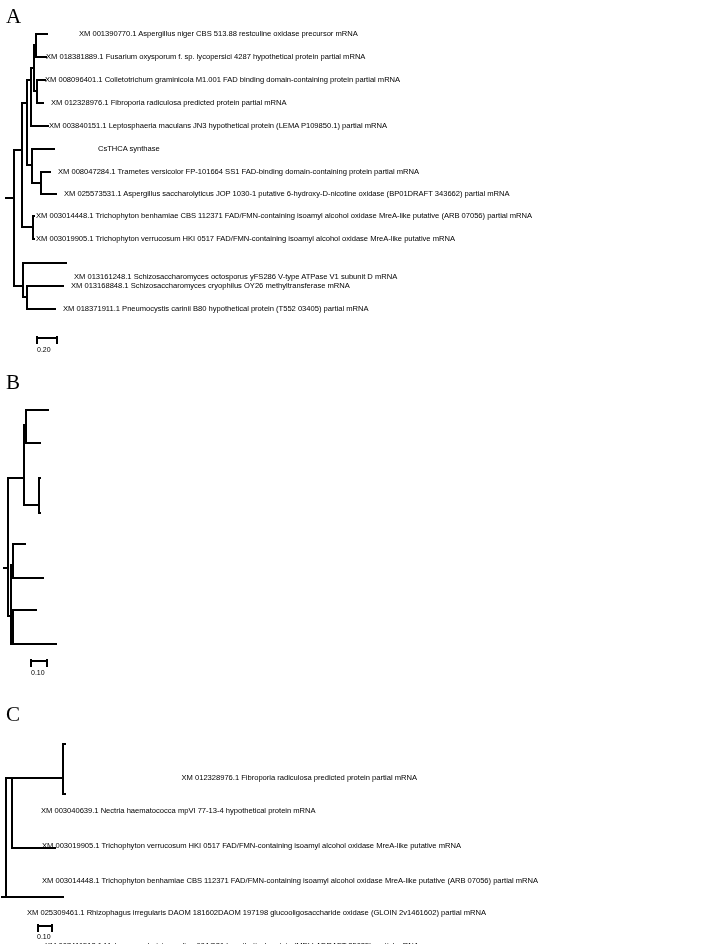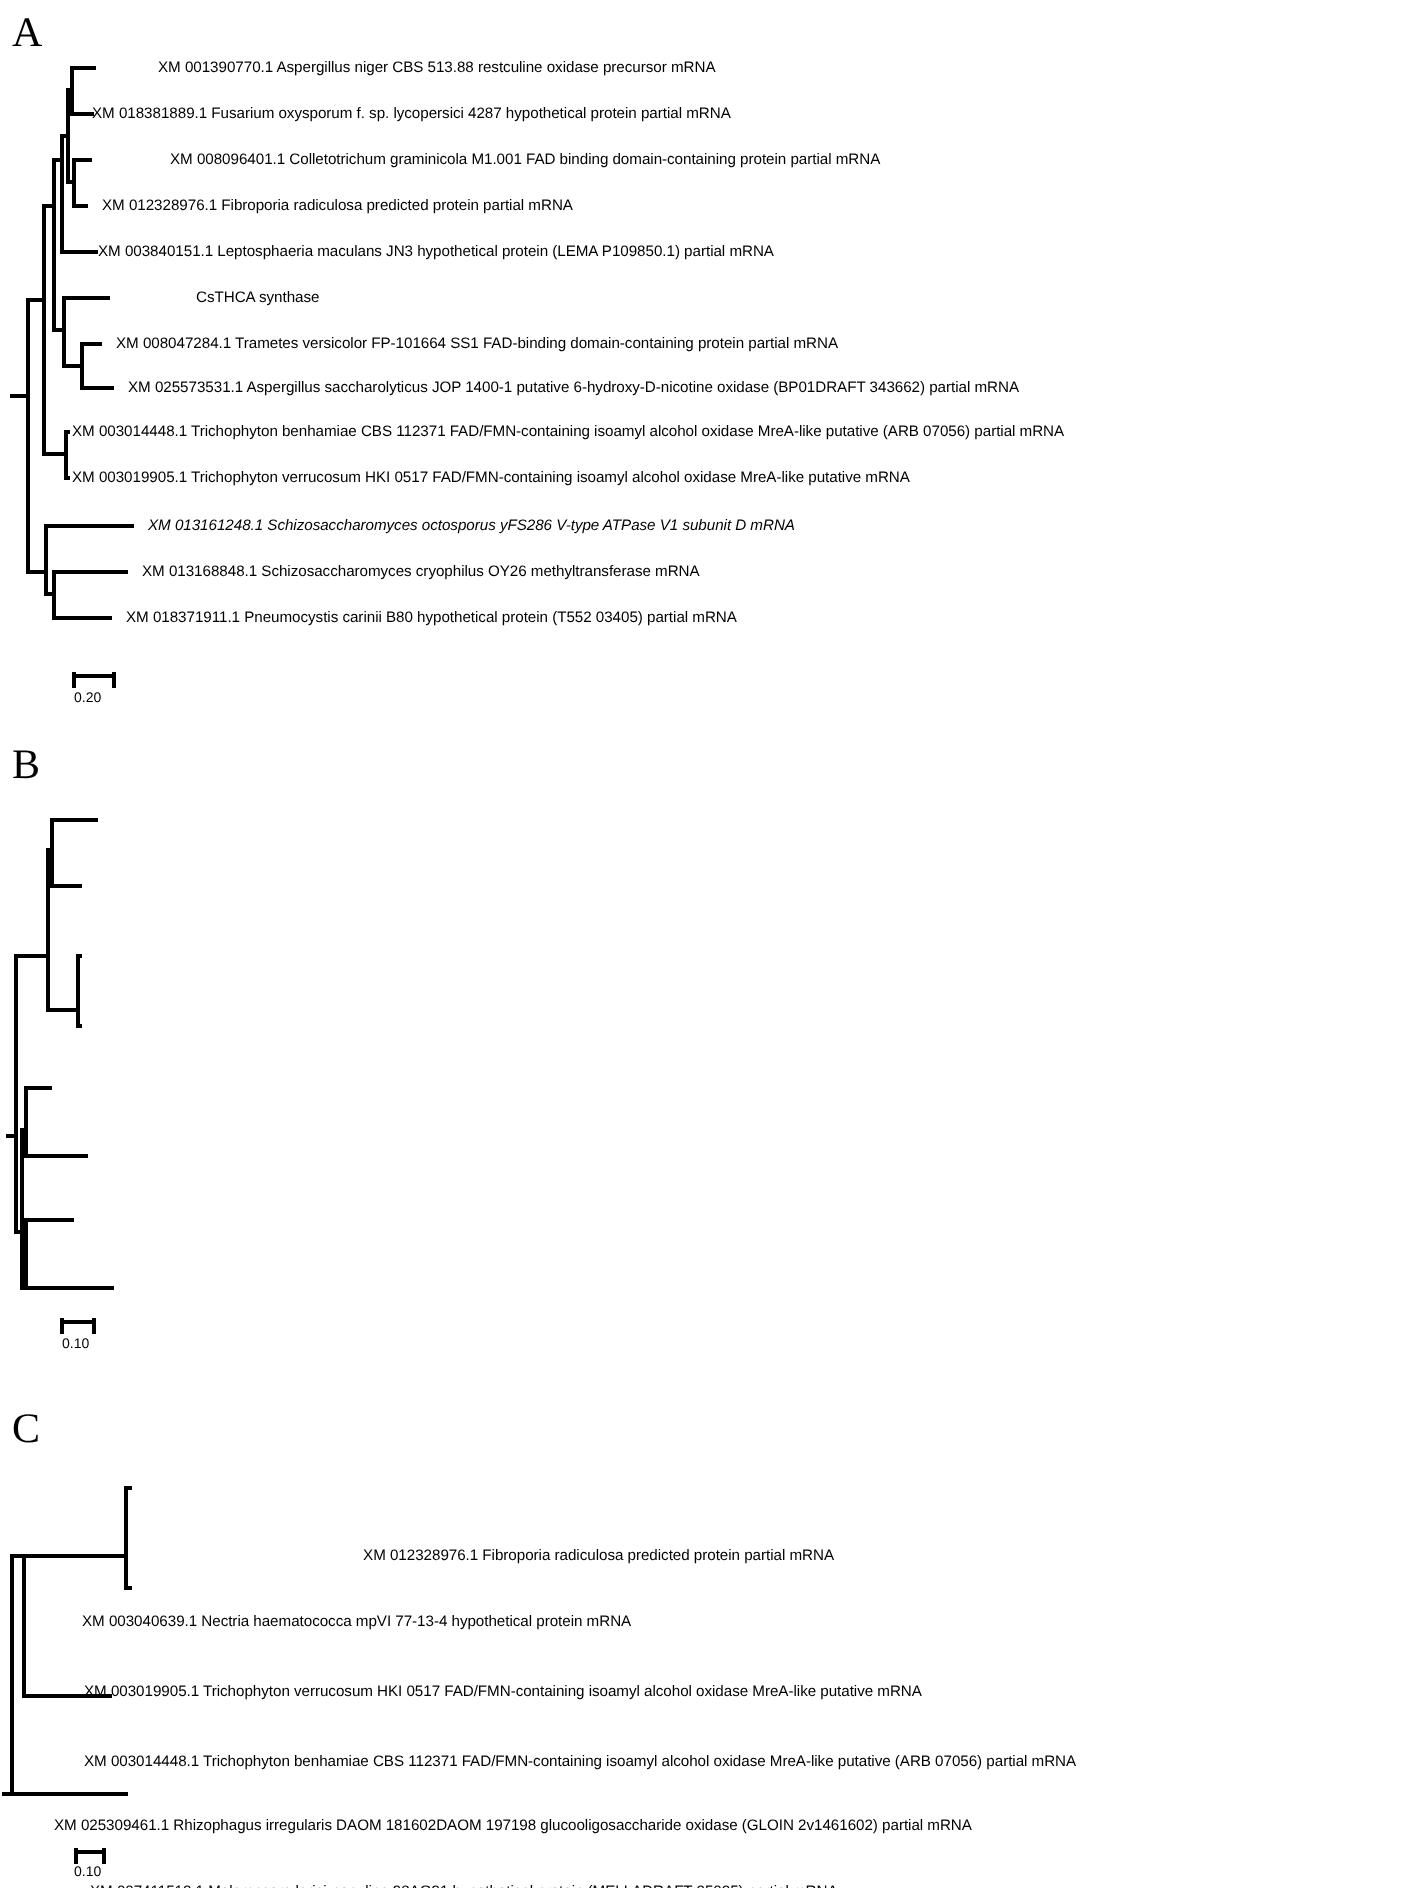--- a/index.html
+++ b/index.html
@@ -137,29 +137,29 @@
       <g stroke="#000000" stroke-width="1.6" fill="none" stroke-linecap="square">
         <line x1="36" y1="34" x2="47" y2="34"></line>
         <line x1="36" y1="57" x2="46" y2="57"></line>
         <line x1="37" y1="80" x2="45" y2="80"></line>
         <line x1="39" y1="126" x2="48" y2="126"></line>
       </g>
     </svg>
 
     <div class="taxon-label" style="left:47px;top:34px;margin-left:32px;">XM 001390770.1 Aspergillus niger CBS 513.88 restculine oxidase precursor mRNA</div>
     <div class="taxon-label" style="left:46px;top:57px;">XM 018381889.1 Fusarium oxysporum f. sp. lycopersici 4287 hypothetical protein partial mRNA</div>
-    <div class="taxon-label" style="left:45px;top:80px;margin-left:40px;">XM 008096401.1 Colletotrichum graminicola M1.001 FAD binding domain-containing protein partial mRNA</div>
+    <div class="taxon-label" style="left:45px;top:80px;">XM 008096401.1 Colletotrichum graminicola M1.001 FAD binding domain-containing protein partial mRNA</div>
     <div class="taxon-label" style="left:51px;top:103px;">XM 012328976.1 Fibroporia radiculosa predicted protein partial mRNA</div>
     <div class="taxon-label" style="left:49px;top:126px;">XM 003840151.1 Leptosphaeria maculans JN3 hypothetical protein (LEMA P109850.1) partial mRNA</div>
     <div class="taxon-label" style="left:62px;top:149px;margin-left:36px;">CsTHCA synthase</div>
     <div class="taxon-label" style="left:58px;top:172px;text-align:center;">XM 008047284.1 Trametes versicolor FP-101664 SS1 FAD-binding domain-containing protein partial mRNA</div>
-    <div class="taxon-label" style="left:64px;top:194px;">XM 025573531.1 Aspergillus saccharolyticus JOP 1400-1 putative 6-hydroxy-D-nicotine oxidase (BP01DRAFT 343662) partial mRNA</div>
+    <div class="taxon-label" style="left:64px;top:194px;">XM 025573531.1 Aspergillus saccharolyticus JOP 1030-1 putative 6-hydroxy-D-nicotine oxidase (BP01DRAFT 343662) partial mRNA</div>
     <div class="taxon-label" style="left:36px;top:216px;">XM 003014448.1 Trichophyton benhamiae CBS 112371 FAD/FMN-containing isoamyl alcohol oxidase MreA-like putative (ARB 07056) partial mRNA</div>
     <div class="taxon-label" style="left:36px;top:239px;">XM 003019905.1 Trichophyton verrucosum HKI 0517 FAD/FMN-containing isoamyl alcohol oxidase MreA-like putative mRNA</div>
-    <div class="taxon-label" style="left:74px;top:263px;font-style:italic;">XM 013161248.1 Schizosaccharomyces octosporus yFS286 V-type ATPase V1 subunit D mRNA</div>
+    <div class="taxon-label" style="left:74px;top:277px;">XM 013161248.1 Schizosaccharomyces octosporus yFS286 V-type ATPase V1 subunit D mRNA</div>
     <div class="taxon-label" style="left:71px;top:286px;text-align:right;">XM 013168848.1 Schizosaccharomyces cryophilus OY26 methyltransferase mRNA</div>
     <div class="taxon-label" style="left:63px;top:309px;">XM 018371911.1 Pneumocystis carinii B80 hypothetical protein (T552 03405) partial mRNA</div>
 
     <div class="scalebar" style="left:35px;top:336px;">
       <svg width="30" height="8" shape-rendering="crispEdges">
         <g stroke="#000000" stroke-width="1.6" fill="none" stroke-linecap="square">
           <line x1="2" y1="2" x2="22" y2="2"></line>
           <line x1="2" y1="1" x2="2" y2="7"></line>
           <line x1="22" y1="1" x2="22" y2="7"></line>
         </g>

